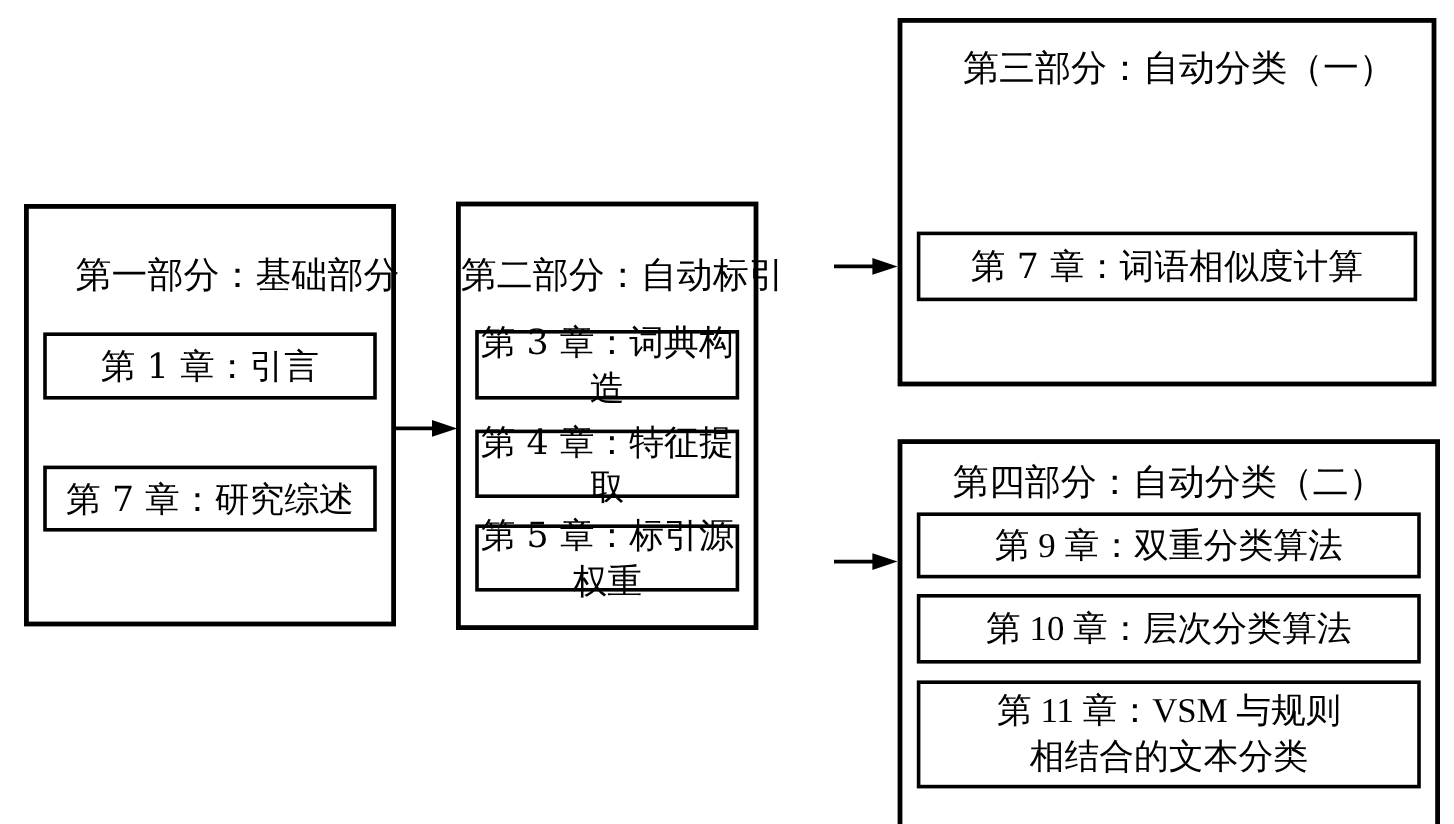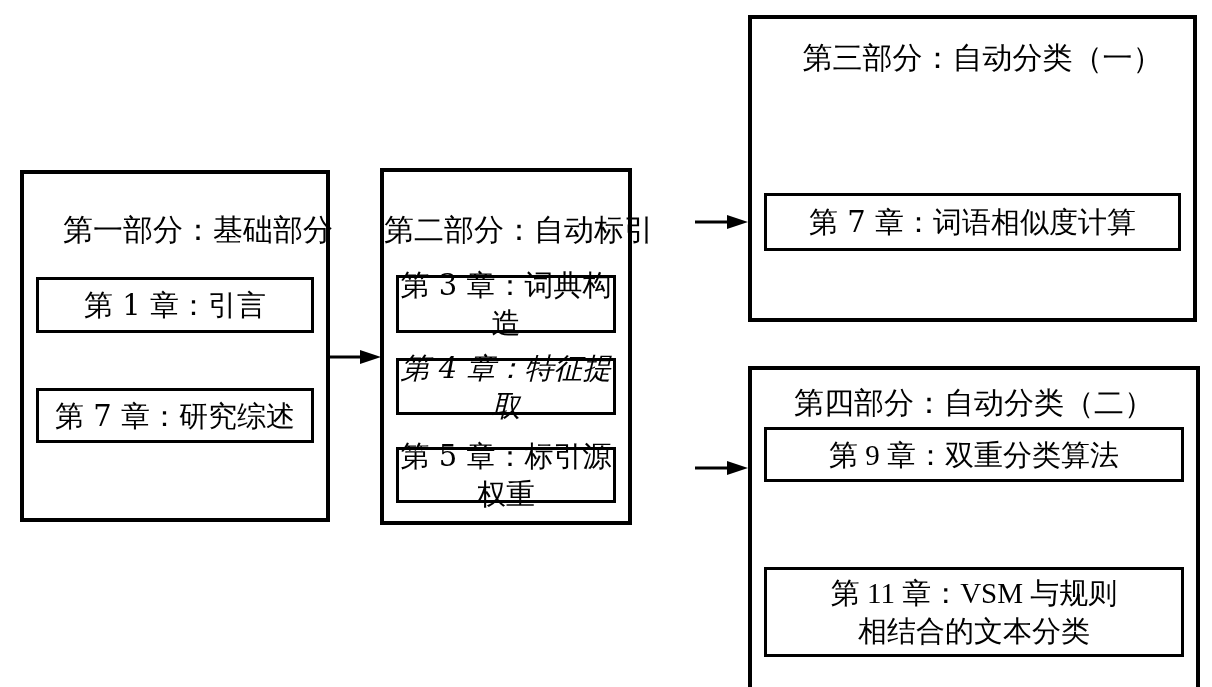--- a/index.html
+++ b/index.html
@@ -77,29 +77,30 @@
 
   <div class="part-box" style="left:20px; top:170px; width:310px; height:352px;">
     <div class="part-title" style="top:38px;padding-left:39px;">第一部分：基础部分</div>
     <div class="chapter-box" style="top:103px; height:56px;">第 1 章：引言</div>
     <div class="chapter-box" style="top:214px; height:55px;">第 7 章：研究综述</div>
   </div>
 
   <div class="part-box" style="left:380px; top:168px; width:252px; height:357px;">
     <div class="part-title" style="top:40px;">第二部分：自动标引</div>
     <div class="chapter-box" style="top:103px; height:58px;">第 3 章：词典构造</div>
-    <div class="chapter-box" style="top:186px; height:57px;font-style:italic;">第 4 章：特征提取</div>
-    <div class="chapter-box" style="top:265px; height:56px;margin-top:10px;">第 5 章：标引源权重</div>
+    <div class="chapter-box" style="top:186px; height:57px;">第 4 章：特征提取</div>
+    <div class="chapter-box" style="top:265px; height:56px;">第 5 章：标引源权重</div>
   </div>
 
   <div class="part-box" style="left:748px; top:15px; width:449px; height:307px;">
     <div class="part-title" style="top:21px;padding-left:20px;">第三部分：自动分类（一）</div>
     <div class="chapter-box" style="top:146px; height:58px;margin-top:28px;">第 7 章：词语相似度计算</div>
   </div>
 
   <div class="part-box" style="left:748px; top:366px; width:452px; height:365px;font-family:Liberation Serif, serif;">
     <div class="part-title" style="top:15px;">第四部分：自动分类（二）</div>
     <div class="chapter-box" style="top:57px; height:55px;">第 9 章：双重分类算法</div>
+    <div class="chapter-box" style="top:125px; height:58px;">第 10 章：层次分类算法</div>
     <div class="chapter-box" style="top:197px; height:90px;">第 11 章：VSM 与规则
 相结合的文本分类</div>
   </div>
 
 </div>
 
 </body></html>

